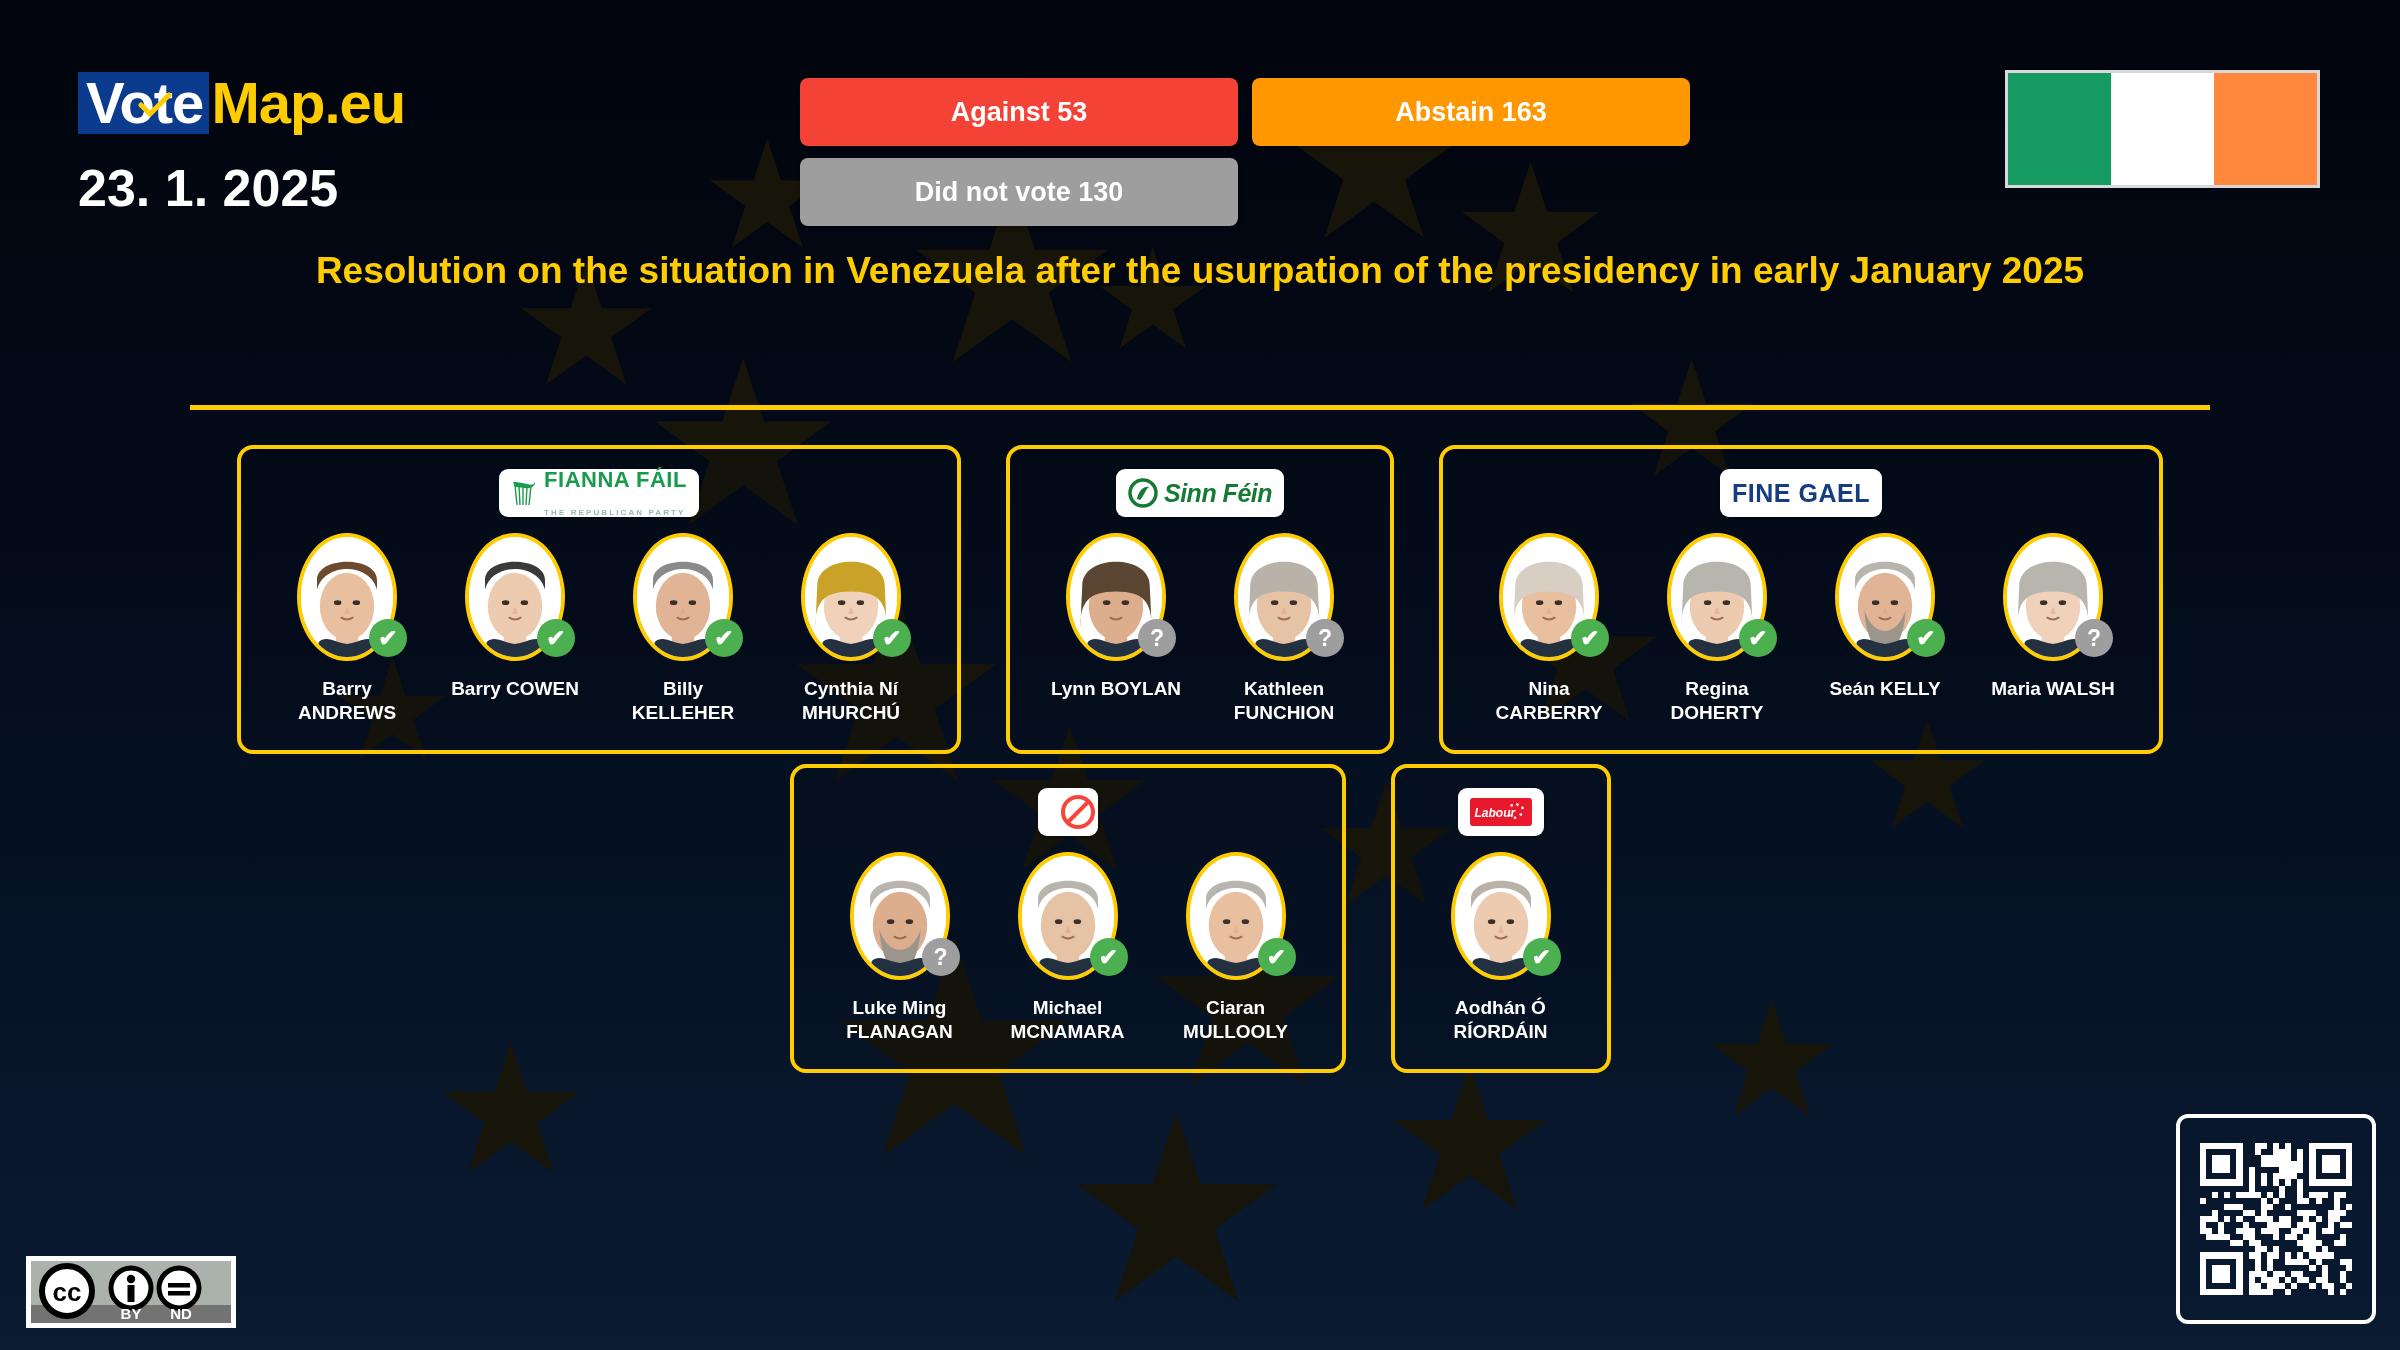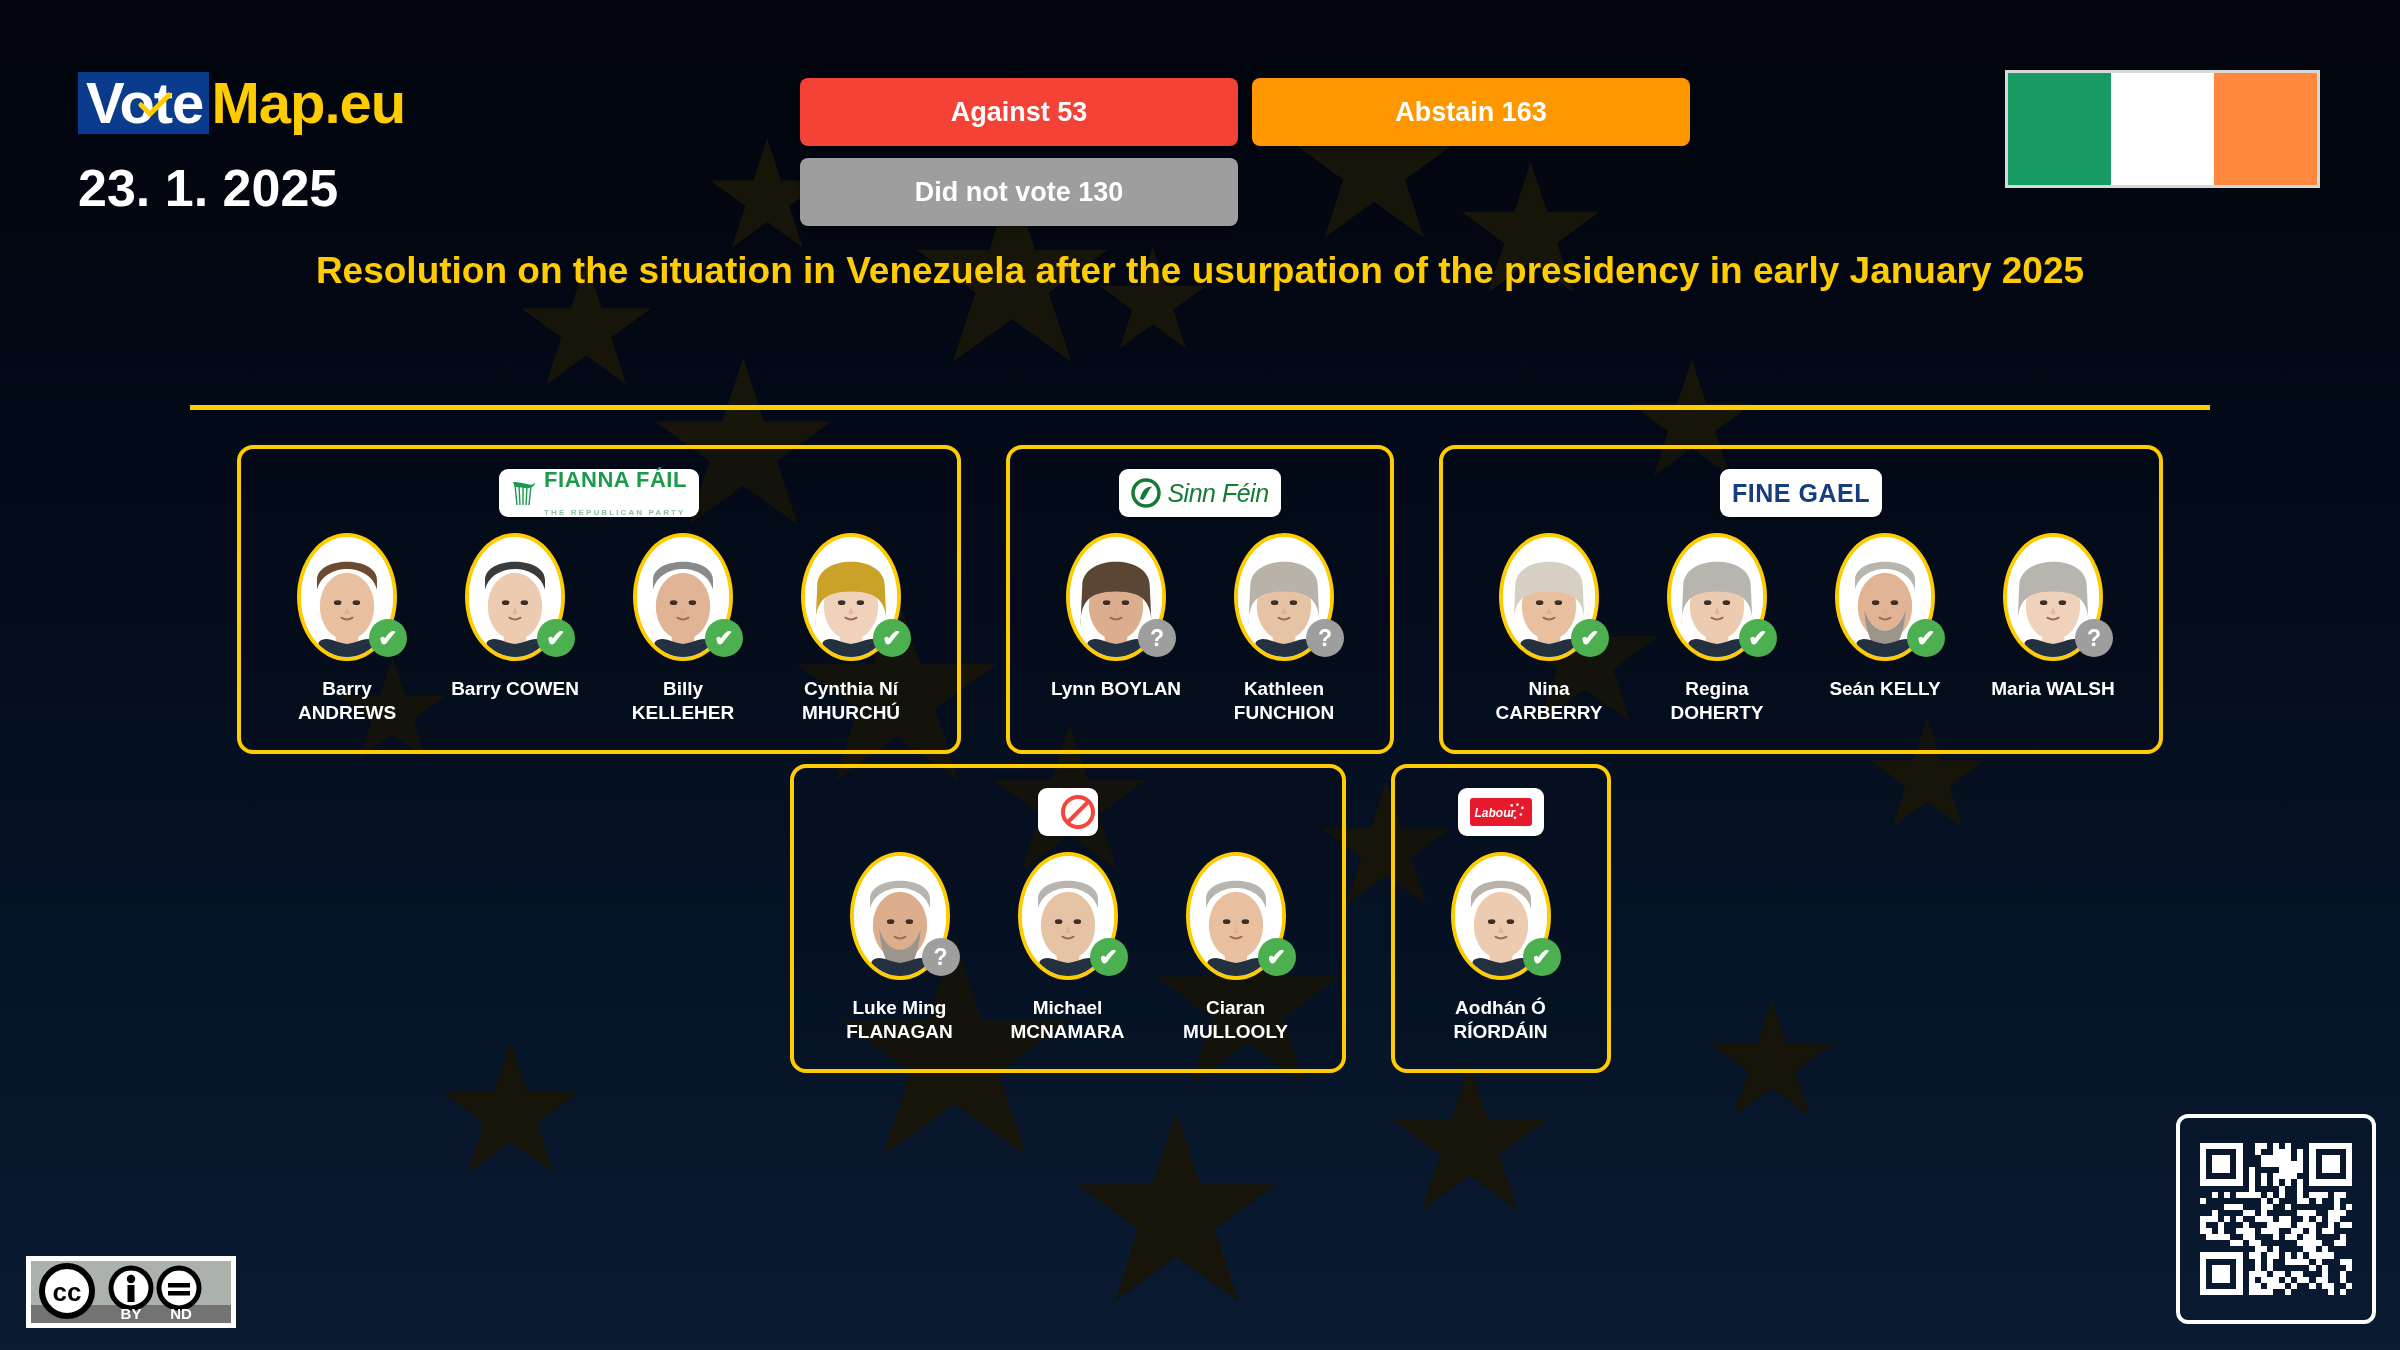--- a/index.html
+++ b/index.html
@@ -141,21 +141,21 @@
 
   
   .ff-logo { display: flex; align-items: center; gap: 7px; }
   .ff-harp { width: 26px; height: 28px; }
   .ff-txt { text-align: left; line-height: 1; }
   .ff-txt .t1 { color: #1a9b4c; font-size: 22px; font-weight: bold; letter-spacing: .5px; }
   .ff-txt .t2 { color: #8fbfa2; font-size: 8px; font-weight: bold; letter-spacing: 2.1px; margin-top: 18px; }
 
   .sf-logo { display: flex; align-items: center; gap: 6px; }
   .sf-mark { width: 30px; height: 30px; }
-  .sf-txt { color: #157a34; font-size: 25px; font-weight: normal; font-style: italic; letter-spacing: -.5px;}
+  .sf-txt { color: #157a34; font-size: 25px; font-weight: bold; font-style: italic; letter-spacing: -.5px;}
 
   .fg-txt { color: #153d80; font-size: 25px; font-weight: bold; letter-spacing: .5px; }
 
   .lab-logo { background: #e8192c; width: 62px; height: 28px; border-radius: 3px; position: relative; display:block; }
   .lab-logo .lab-name { position:absolute; left:5px; bottom:6px; color:#fff; font-size:12px; font-weight:bold; font-style:italic; }
 
   .ni-logo { width: 40px; height: 40px; }
 
   .members { display: flex; align-items: flex-start; gap: 16px; }
   .member { width: 152px; display: flex; flex-direction: column; align-items: center; }

